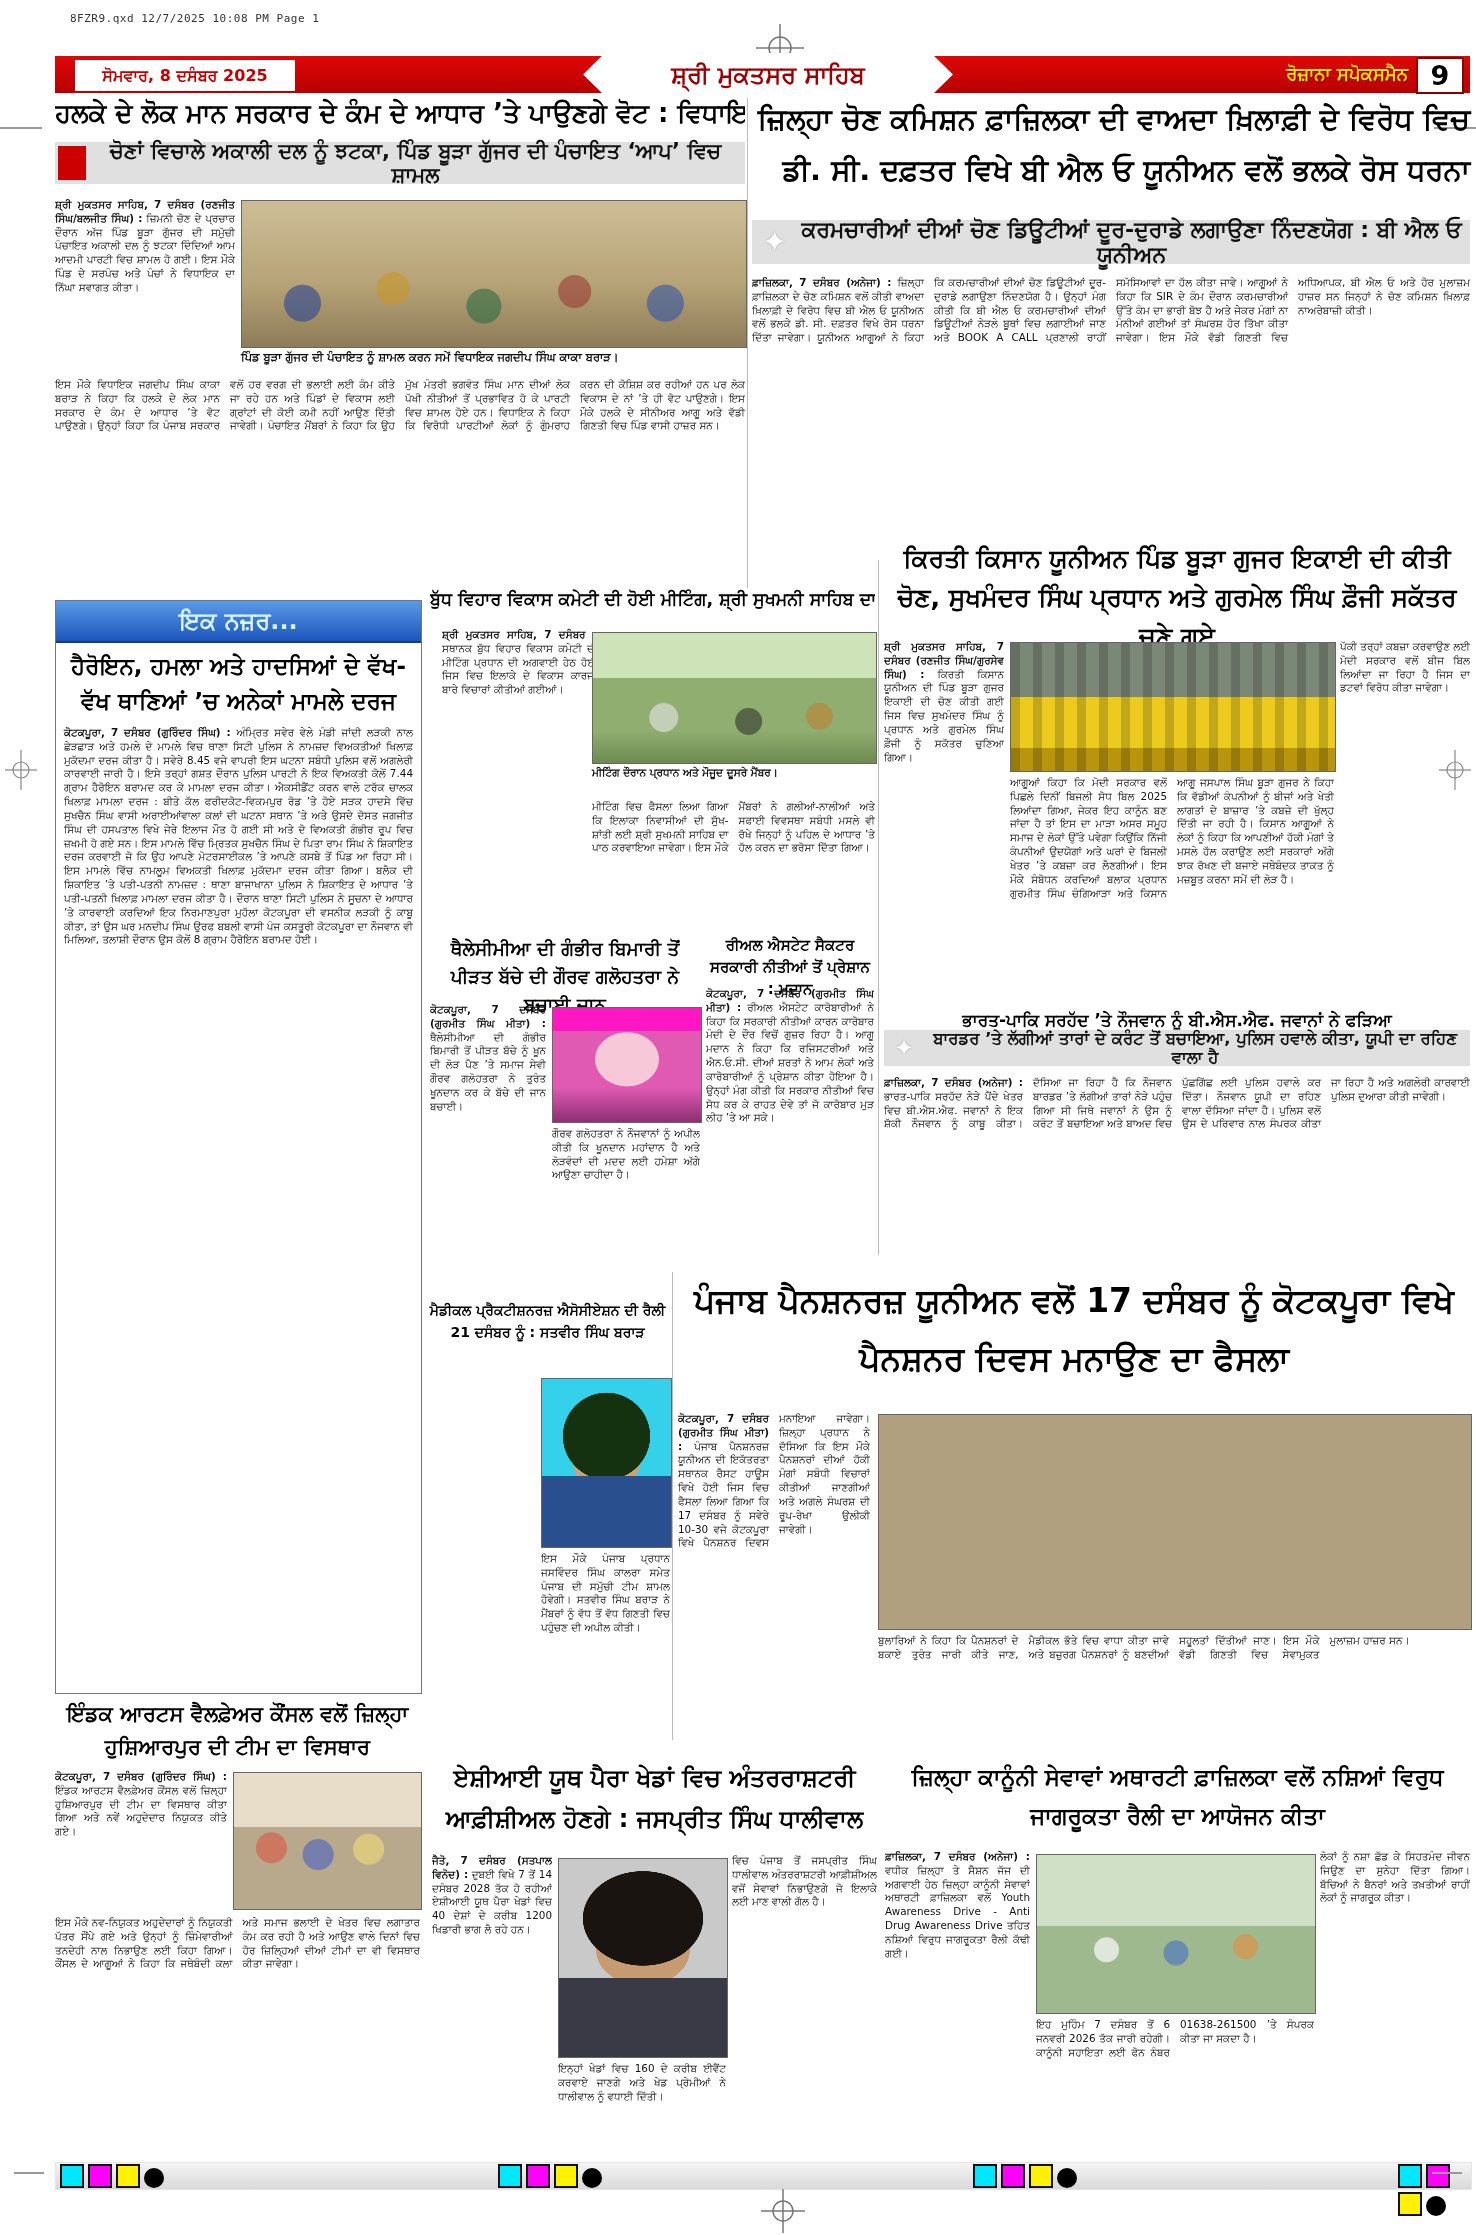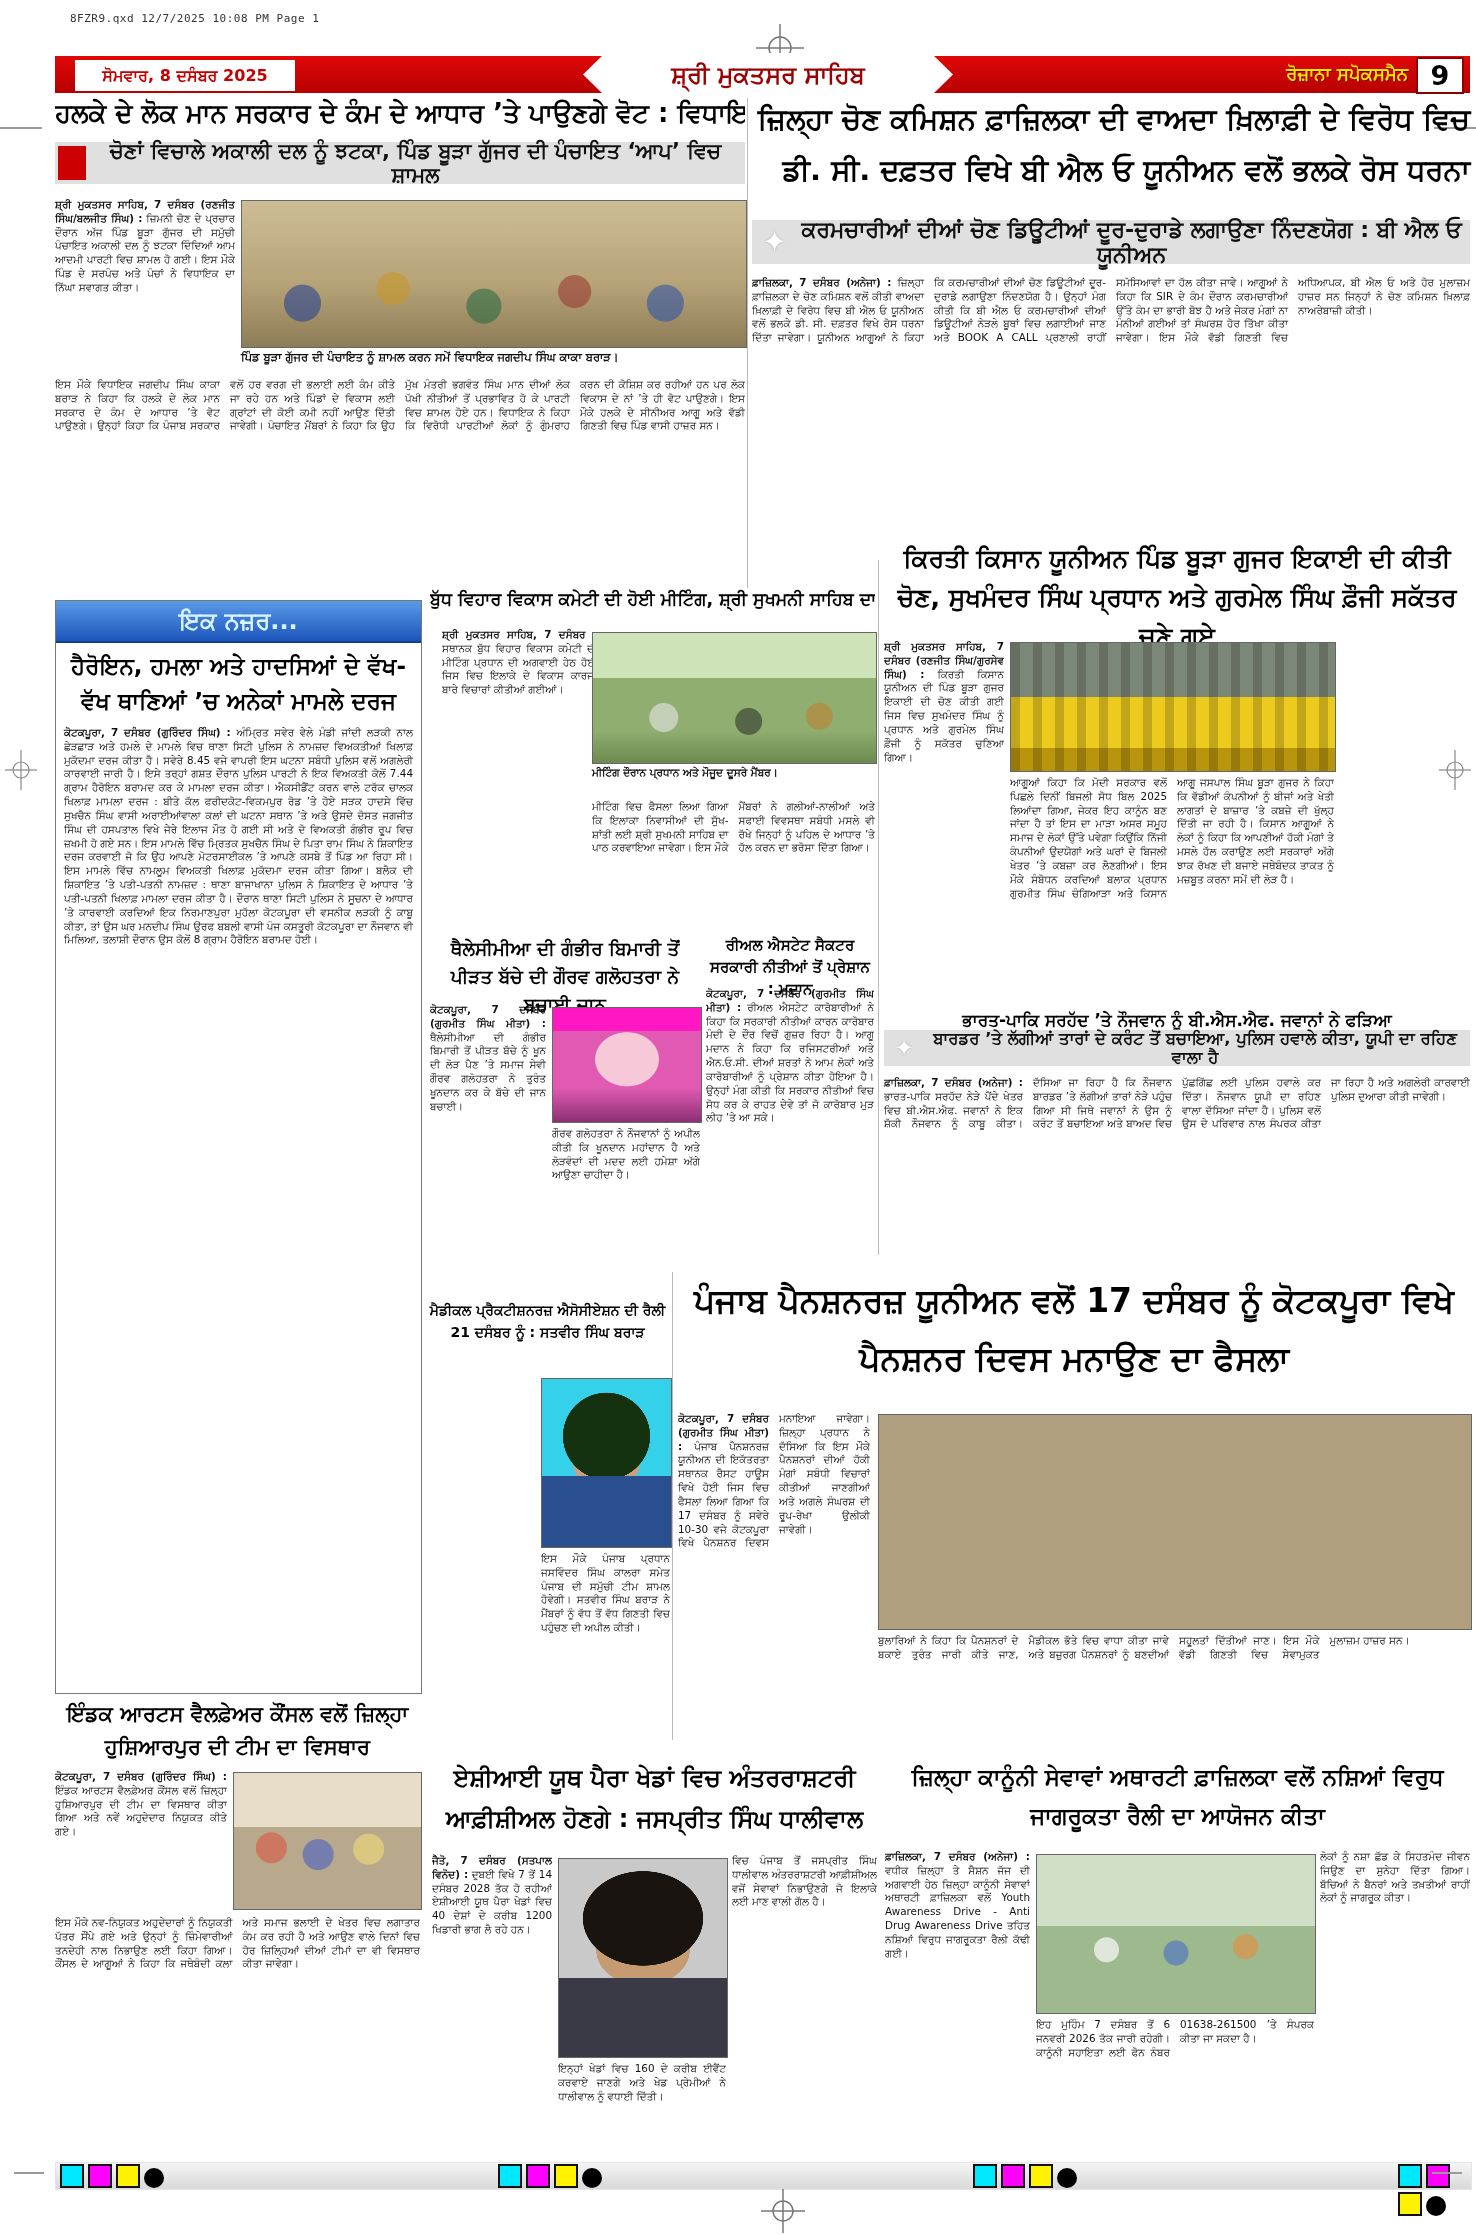--- a/index.html
+++ b/index.html
@@ -176,20 +176,21 @@
 
   <div class="abs vrule" style="left:878px;top:560px;height:695px;"></div>
 
   <div class="abs" style="left:884px;top:540px;width:586px;height:432px;">
     <div class="hl" style="font-size:25px;line-height:1.55;width:586px;">ਕਿਰਤੀ ਕਿਸਾਨ ਯੂਨੀਅਨ ਪਿੰਡ ਬੂੜਾ ਗੁਜਰ ਇਕਾਈ ਦੀ ਕੀਤੀ ਚੋਣ, ਸੁਖਮੰਦਰ ਸਿੰਘ ਪ੍ਰਧਾਨ ਅਤੇ ਗੁਰਮੇਲ ਸਿੰਘ ਫ਼ੌਜੀ ਸਕੱਤਰ ਚੁਣੇ ਗਏ</div>
     <div class="abs bt" style="left:0;top:100px;width:120px;height:326px;">
       <span class="byline">ਸ਼੍ਰੀ ਮੁਕਤਸਰ ਸਾਹਿਬ, 7 ਦਸੰਬਰ (ਰਣਜੀਤ ਸਿੰਘ/ਗੁਰਸੇਵ ਸਿੰਘ) :</span>
       <span>ਕਿਰਤੀ ਕਿਸਾਨ ਯੂਨੀਅਨ ਦੀ ਪਿੰਡ ਬੂੜਾ ਗੁਜਰ ਇਕਾਈ ਦੀ ਚੋਣ ਕੀਤੀ ਗਈ ਜਿਸ ਵਿਚ ਸੁਖਮੰਦਰ ਸਿੰਘ ਨੂੰ ਪ੍ਰਧਾਨ ਅਤੇ ਗੁਰਮੇਲ ਸਿੰਘ ਫ਼ੌਜੀ ਨੂੰ ਸਕੱਤਰ ਚੁਣਿਆ ਗਿਆ।</span>
     </div>
     <div class="abs photo ph-flags" style="left:126px;top:102px;width:324px;height:128px;"></div>
+    <div class="abs bt" style="left:456px;top:100px;width:130px;height:326px;">ਪੱਕੀ ਤਰ੍ਹਾਂ ਕਬਜ਼ਾ ਕਰਵਾਉਣ ਲਈ ਮੋਦੀ ਸਰਕਾਰ ਵਲੋਂ ਬੀਜ ਬਿਲ ਲਿਆਂਦਾ ਜਾ ਰਿਹਾ ਹੈ ਜਿਸ ਦਾ ਡਟਵਾਂ ਵਿਰੋਧ ਕੀਤਾ ਜਾਵੇਗਾ।</div>
     <div class="abs bt cols2" style="left:126px;top:236px;width:324px;height:190px;">ਆਗੂਆਂ ਕਿਹਾ ਕਿ ਮੋਦੀ ਸਰਕਾਰ ਵਲੋਂ ਪਿਛਲੇ ਦਿਨੀਂ ਬਿਜਲੀ ਸੋਧ ਬਿਲ 2025 ਲਿਆਂਦਾ ਗਿਆ, ਜੇਕਰ ਇਹ ਕਾਨੂੰਨ ਬਣ ਜਾਂਦਾ ਹੈ ਤਾਂ ਇਸ ਦਾ ਮਾੜਾ ਅਸਰ ਸਮੂਹ ਸਮਾਜ ਦੇ ਲੋਕਾਂ ਉੱਤੇ ਪਵੇਗਾ ਕਿਉਂਕਿ ਨਿੱਜੀ ਕੰਪਨੀਆਂ ਉਦਯੋਗਾਂ ਅਤੇ ਘਰਾਂ ਦੇ ਬਿਜਲੀ ਖੇਤਰ ’ਤੇ ਕਬਜ਼ਾ ਕਰ ਲੈਣਗੀਆਂ। ਇਸ ਮੌਕੇ ਸੰਬੋਧਨ ਕਰਦਿਆਂ ਬਲਾਕ ਪ੍ਰਧਾਨ ਗੁਰਮੀਤ ਸਿੰਘ ਚੰਗਿਆੜਾ ਅਤੇ ਕਿਸਾਨ ਆਗੂ ਜਸਪਾਲ ਸਿੰਘ ਬੂੜਾ ਗੁਜਰ ਨੇ ਕਿਹਾ ਕਿ ਵੱਡੀਆਂ ਕੰਪਨੀਆਂ ਨੂੰ ਬੀਜਾਂ ਅਤੇ ਖੇਤੀ ਲਾਗਤਾਂ ਦੇ ਬਾਜ਼ਾਰ ’ਤੇ ਕਬਜ਼ੇ ਦੀ ਖੁੱਲ੍ਹ ਦਿੱਤੀ ਜਾ ਰਹੀ ਹੈ। ਕਿਸਾਨ ਆਗੂਆਂ ਨੇ ਲੋਕਾਂ ਨੂੰ ਕਿਹਾ ਕਿ ਆਪਣੀਆਂ ਹੱਕੀ ਮੰਗਾਂ ਤੇ ਮਸਲੇ ਹੱਲ ਕਰਾਉਣ ਲਈ ਸਰਕਾਰਾਂ ਅੱਗੇ ਝਾਕ ਰੱਖਣ ਦੀ ਬਜਾਏ ਜਥੇਬੰਦਕ ਤਾਕਤ ਨੂੰ ਮਜ਼ਬੂਤ ਕਰਨਾ ਸਮੇਂ ਦੀ ਲੋੜ ਹੈ।</div>
   </div>
 
   <div class="abs" style="left:430px;top:935px;width:270px;height:320px;">
     <div class="hl" style="font-size:18.5px;line-height:1.5;width:270px;">ਥੈਲੇਸੀਮੀਆ ਦੀ ਗੰਭੀਰ ਬਿਮਾਰੀ ਤੋਂ ਪੀੜਤ ਬੱਚੇ ਦੀ ਗੌਰਵ ਗਲੋਹਤਰਾ ਨੇ ਬਚਾਈ ਜਾਨ</div>
     <div class="abs bt" style="left:0;top:68px;width:116px;height:248px;">
       <span class="byline">ਕੋਟਕਪੂਰਾ, 7 ਦਸੰਬਰ (ਗੁਰਮੀਤ ਸਿੰਘ ਮੀਤਾ) :</span>
       <span>ਥੈਲੇਸੀਮੀਆ ਦੀ ਗੰਭੀਰ ਬਿਮਾਰੀ ਤੋਂ ਪੀੜਤ ਬੱਚੇ ਨੂੰ ਖੂਨ ਦੀ ਲੋੜ ਪੈਣ ’ਤੇ ਸਮਾਜ ਸੇਵੀ ਗੌਰਵ ਗਲੋਹਤਰਾ ਨੇ ਤੁਰੰਤ ਖੂਨਦਾਨ ਕਰ ਕੇ ਬੱਚੇ ਦੀ ਜਾਨ ਬਚਾਈ।</span>
     </div>
     <div class="abs photo ph-pink" style="left:122px;top:72px;width:148px;height:114px;"></div>

